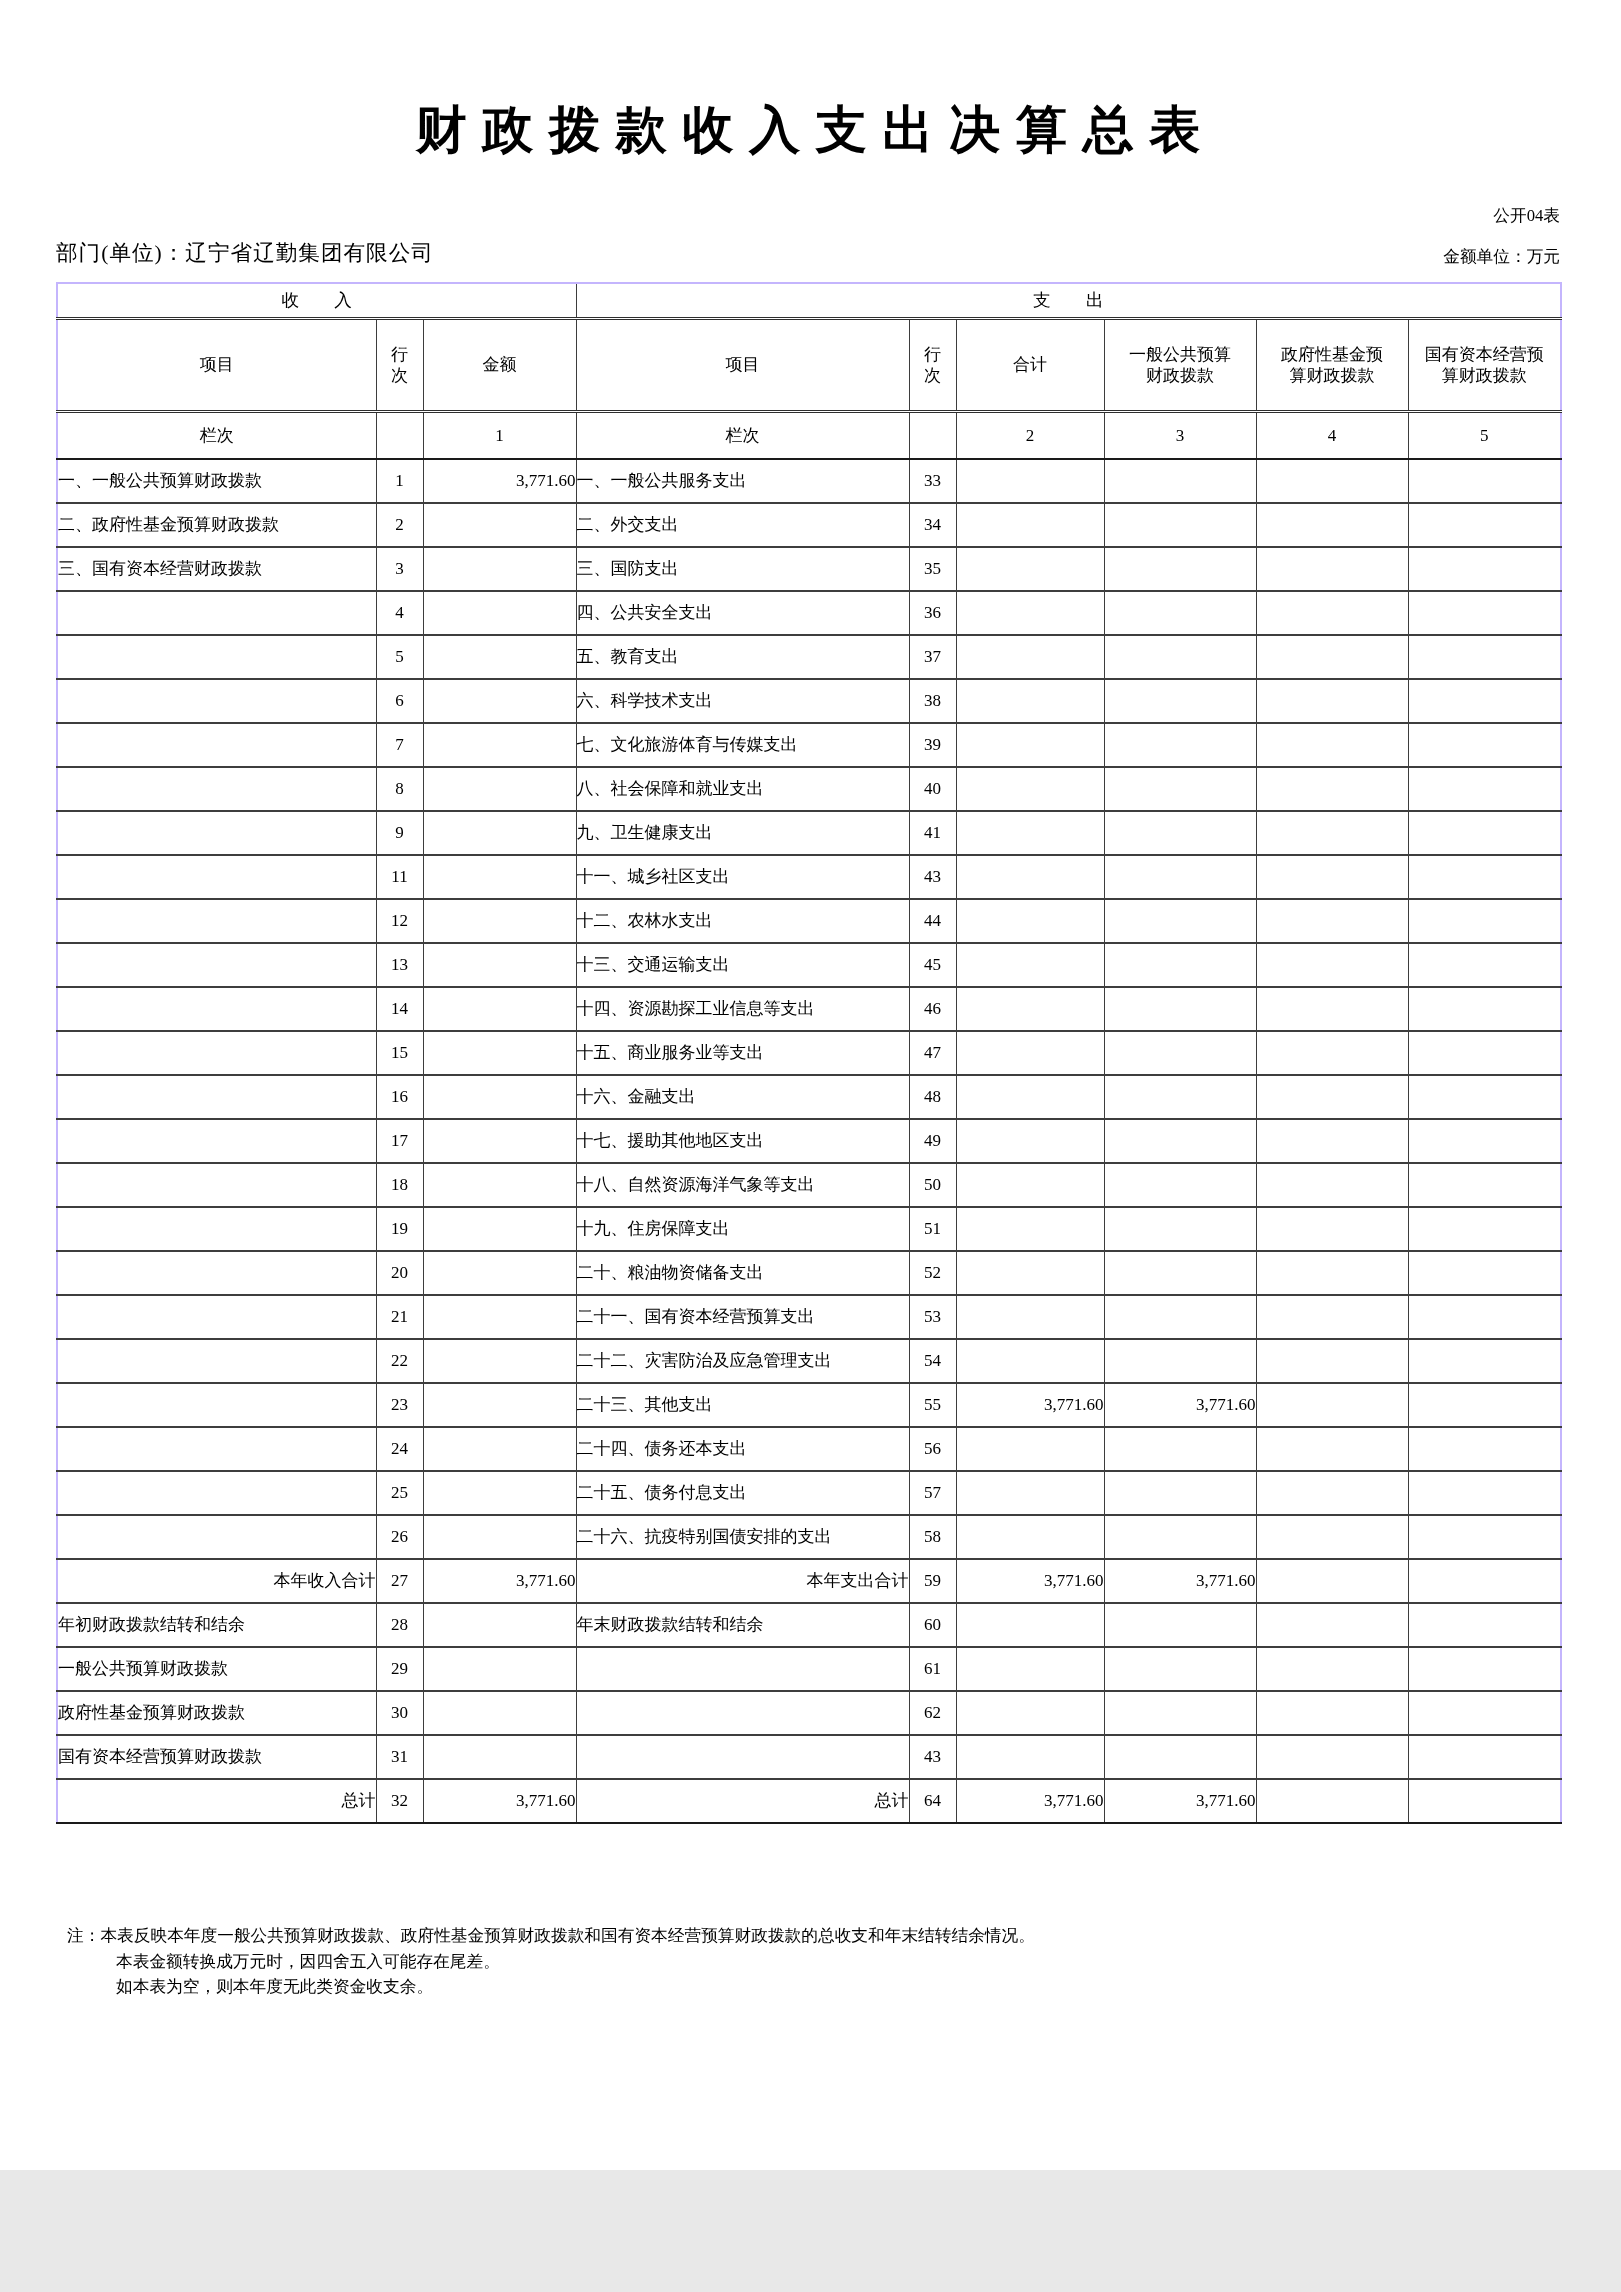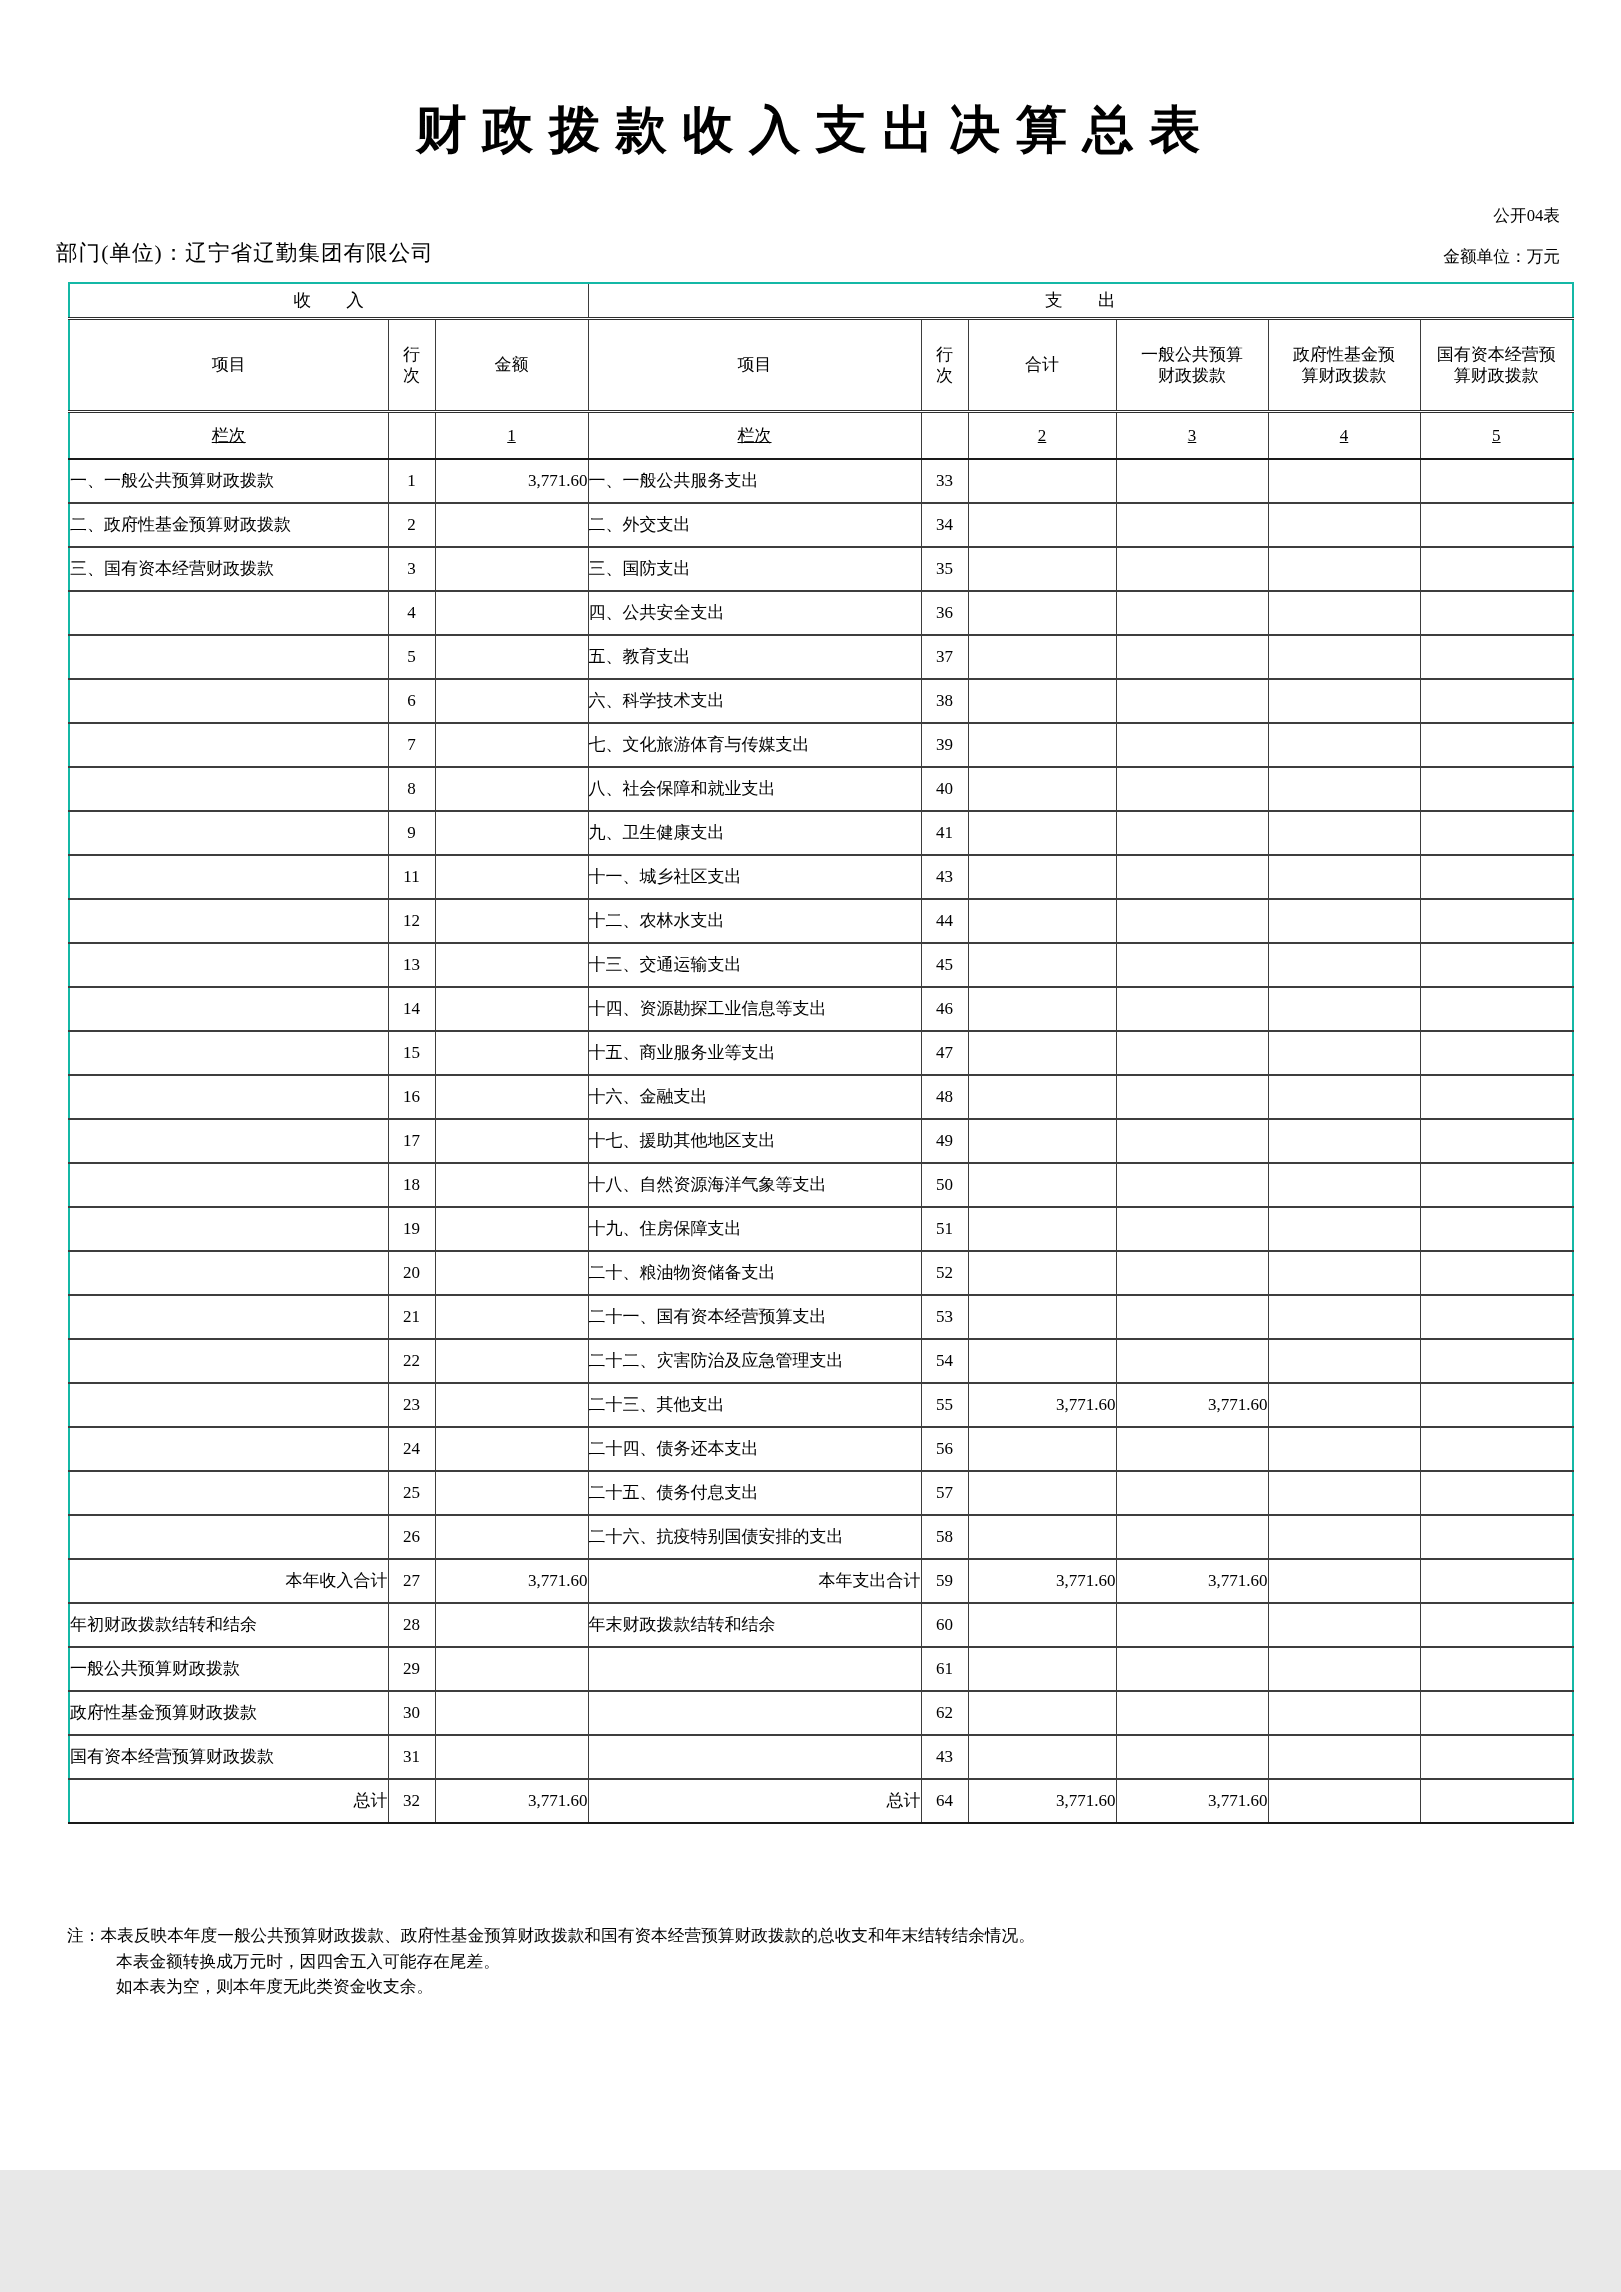--- a/index.html
+++ b/index.html
@@ -24,37 +24,37 @@
   }
   .dept-line{
     position:absolute;top:238px;left:56px;
     font-size:21.6px;font-weight:400;letter-spacing:1px;
   }
   .unit-label{
     position:absolute;top:245px;left:56px;width:1504px;
     text-align:right;font-size:16.7px;
   }
   table.fiscal{
-    position:absolute;top:282px;left:68px;
+    position:absolute;top:282px;left:56px;
     width:1504px;table-layout:fixed;
     border-collapse:collapse;
-    border:2px solid #14b8a6;
+    border:2px solid #c4b5fd;
     font-size:17px;
   }
   table.fiscal td{
     border:1px solid #3d3d3d;
     border-bottom:2.9px double #3d3d3d;
     padding:0;
     overflow:hidden;
     vertical-align:middle;
     line-height:1.25;
   }
   tr.sec-row td{height:33px;border-bottom:3.9px double #2e2e2e;text-align:center;font-size:17.6px;}
   tr.head-row td{height:90px;border-bottom:3.9px double #2e2e2e;text-align:center;white-space:pre-line;}
-  tr.index-row td{height:45px;border-bottom:3.9px double #2e2e2e;text-align:center;text-decoration:underline;}
+  tr.index-row td{height:45px;border-bottom:3.9px double #2e2e2e;text-align:center;}
   tbody td{height:42px;}
   tr:last-child td{border-bottom:2px solid #1a1a1a;}
   td.sec-div{border-left:2px solid #1a1a1a;}
   td.c-in{text-align:left;padding-left:23.5px;}
   td.c-ex{text-align:left;padding-left:7.8px;}
   td.c-no{text-align:center;}
   td.c-num{text-align:right;padding-right:10.8px;}
   td.center{text-align:right;padding-left:0;}
   td.indent{padding-left:45px;}
   .notes{

